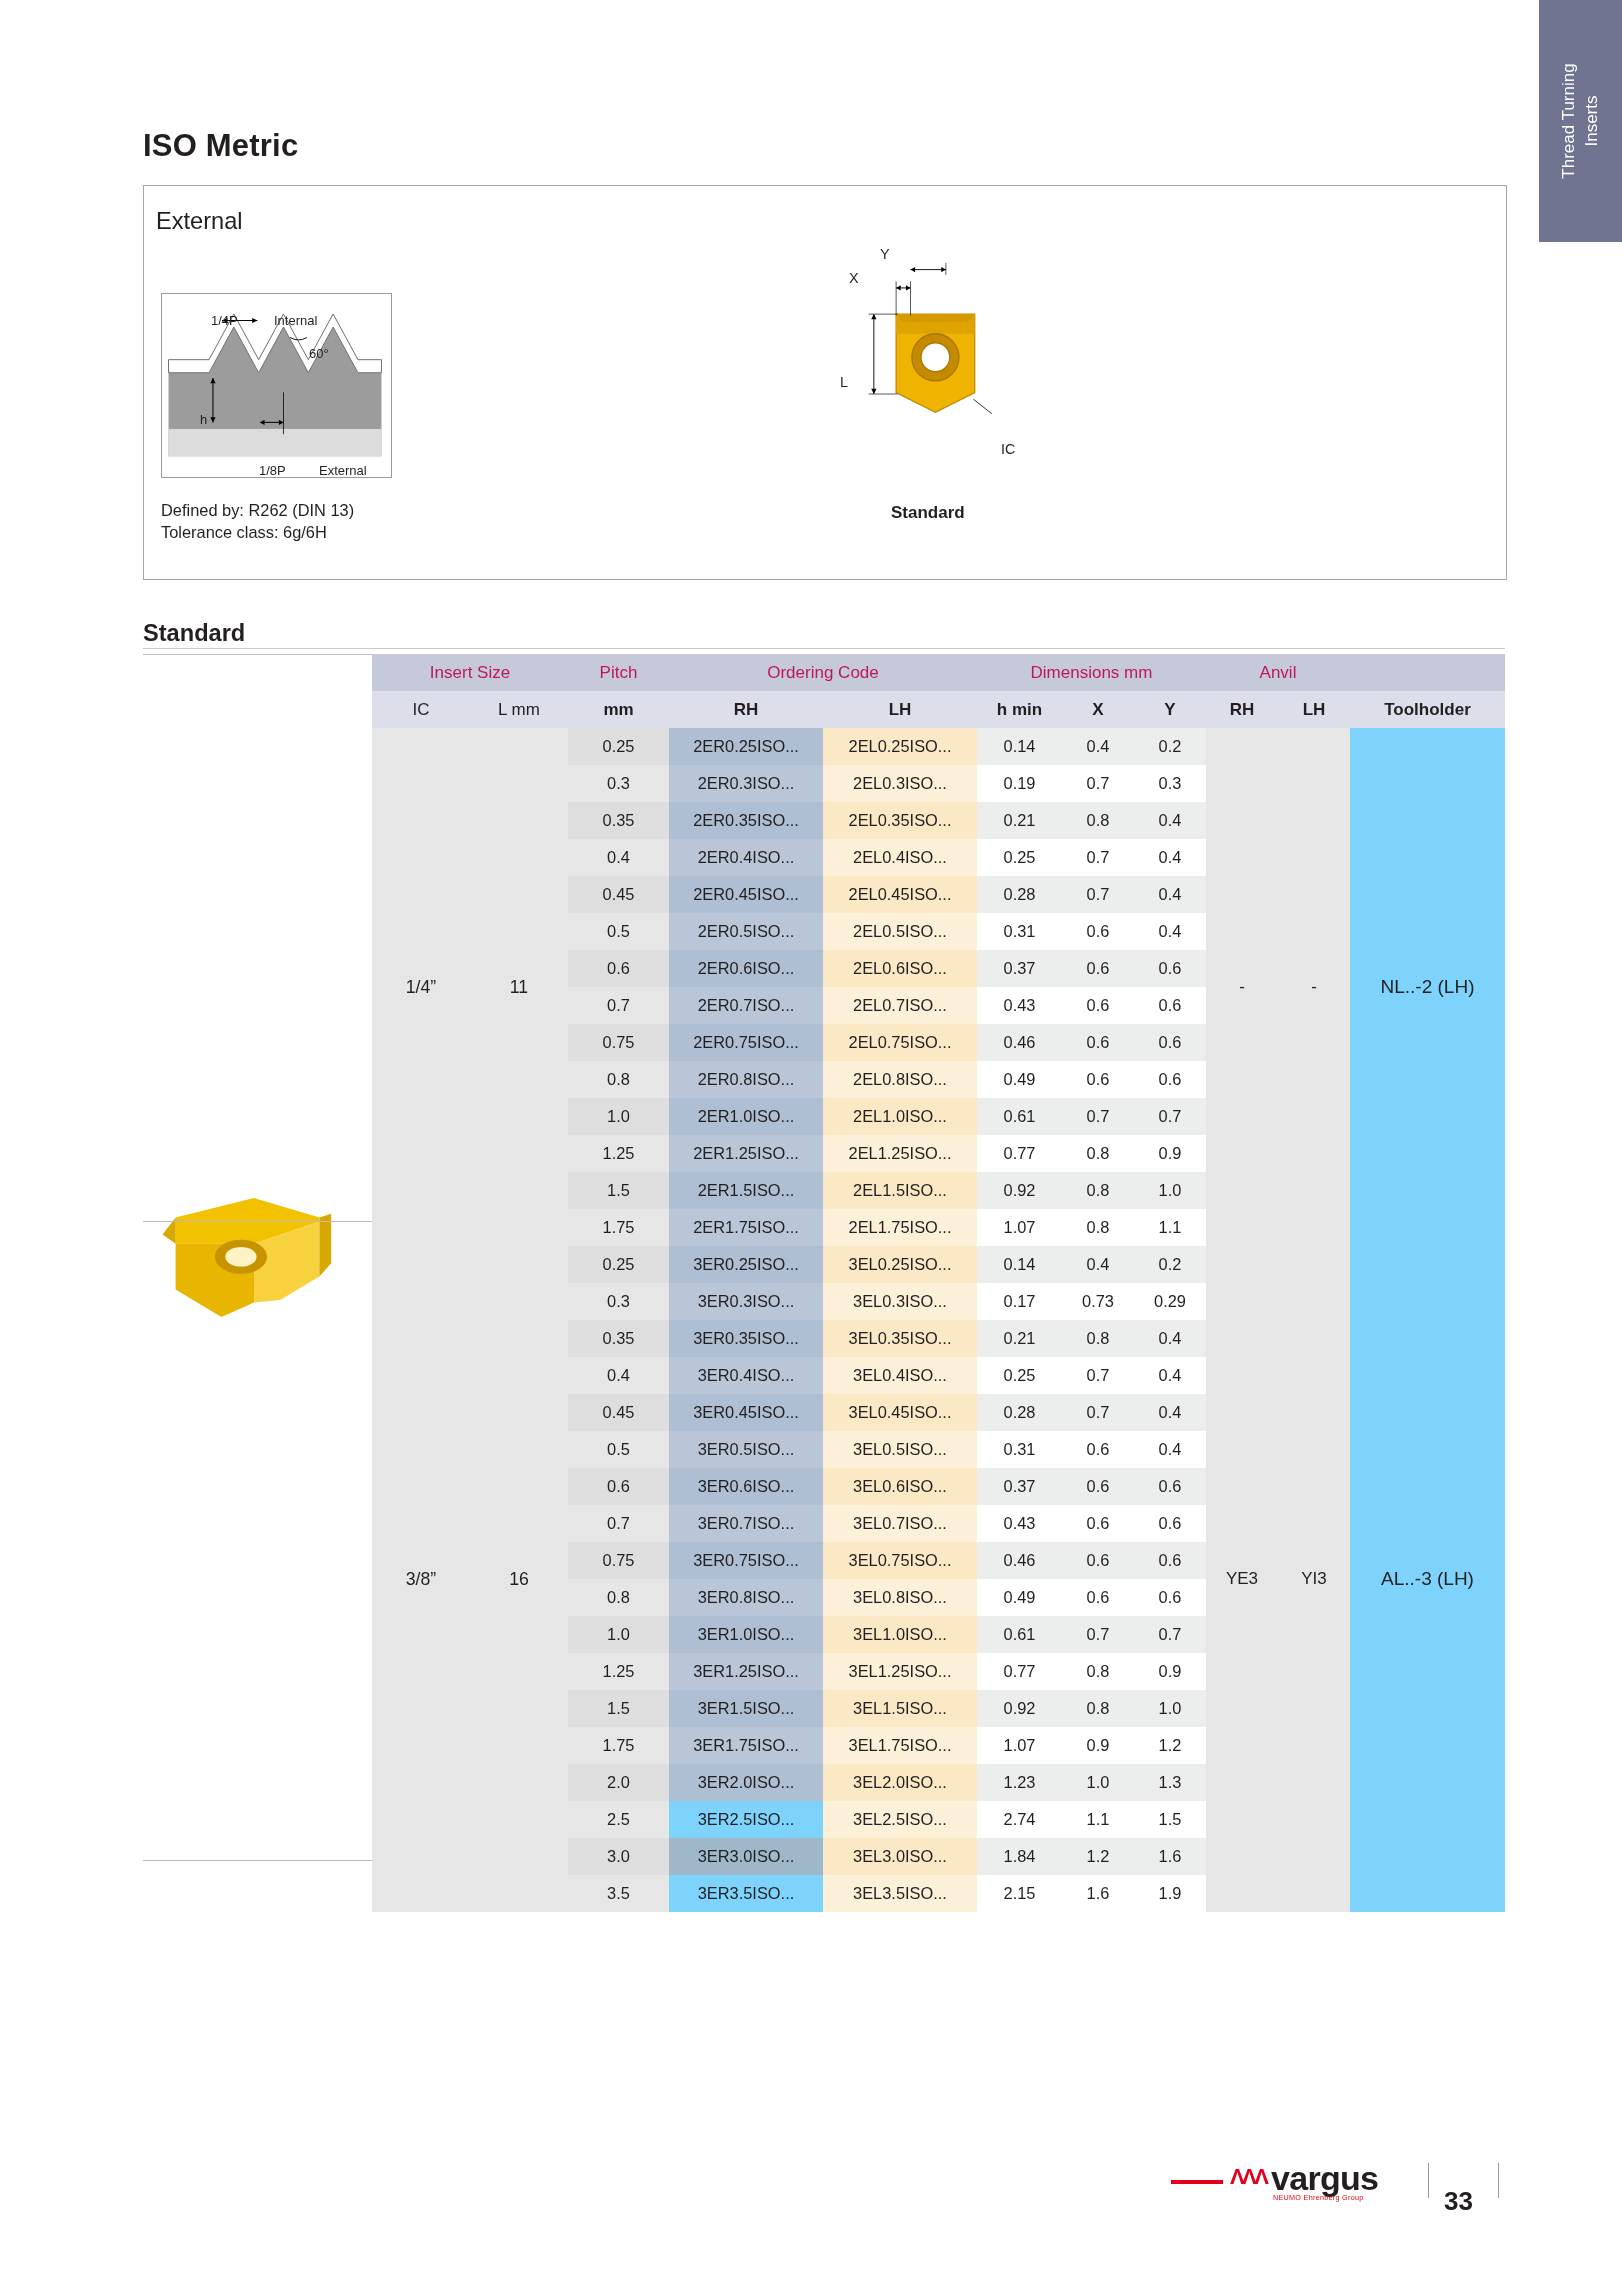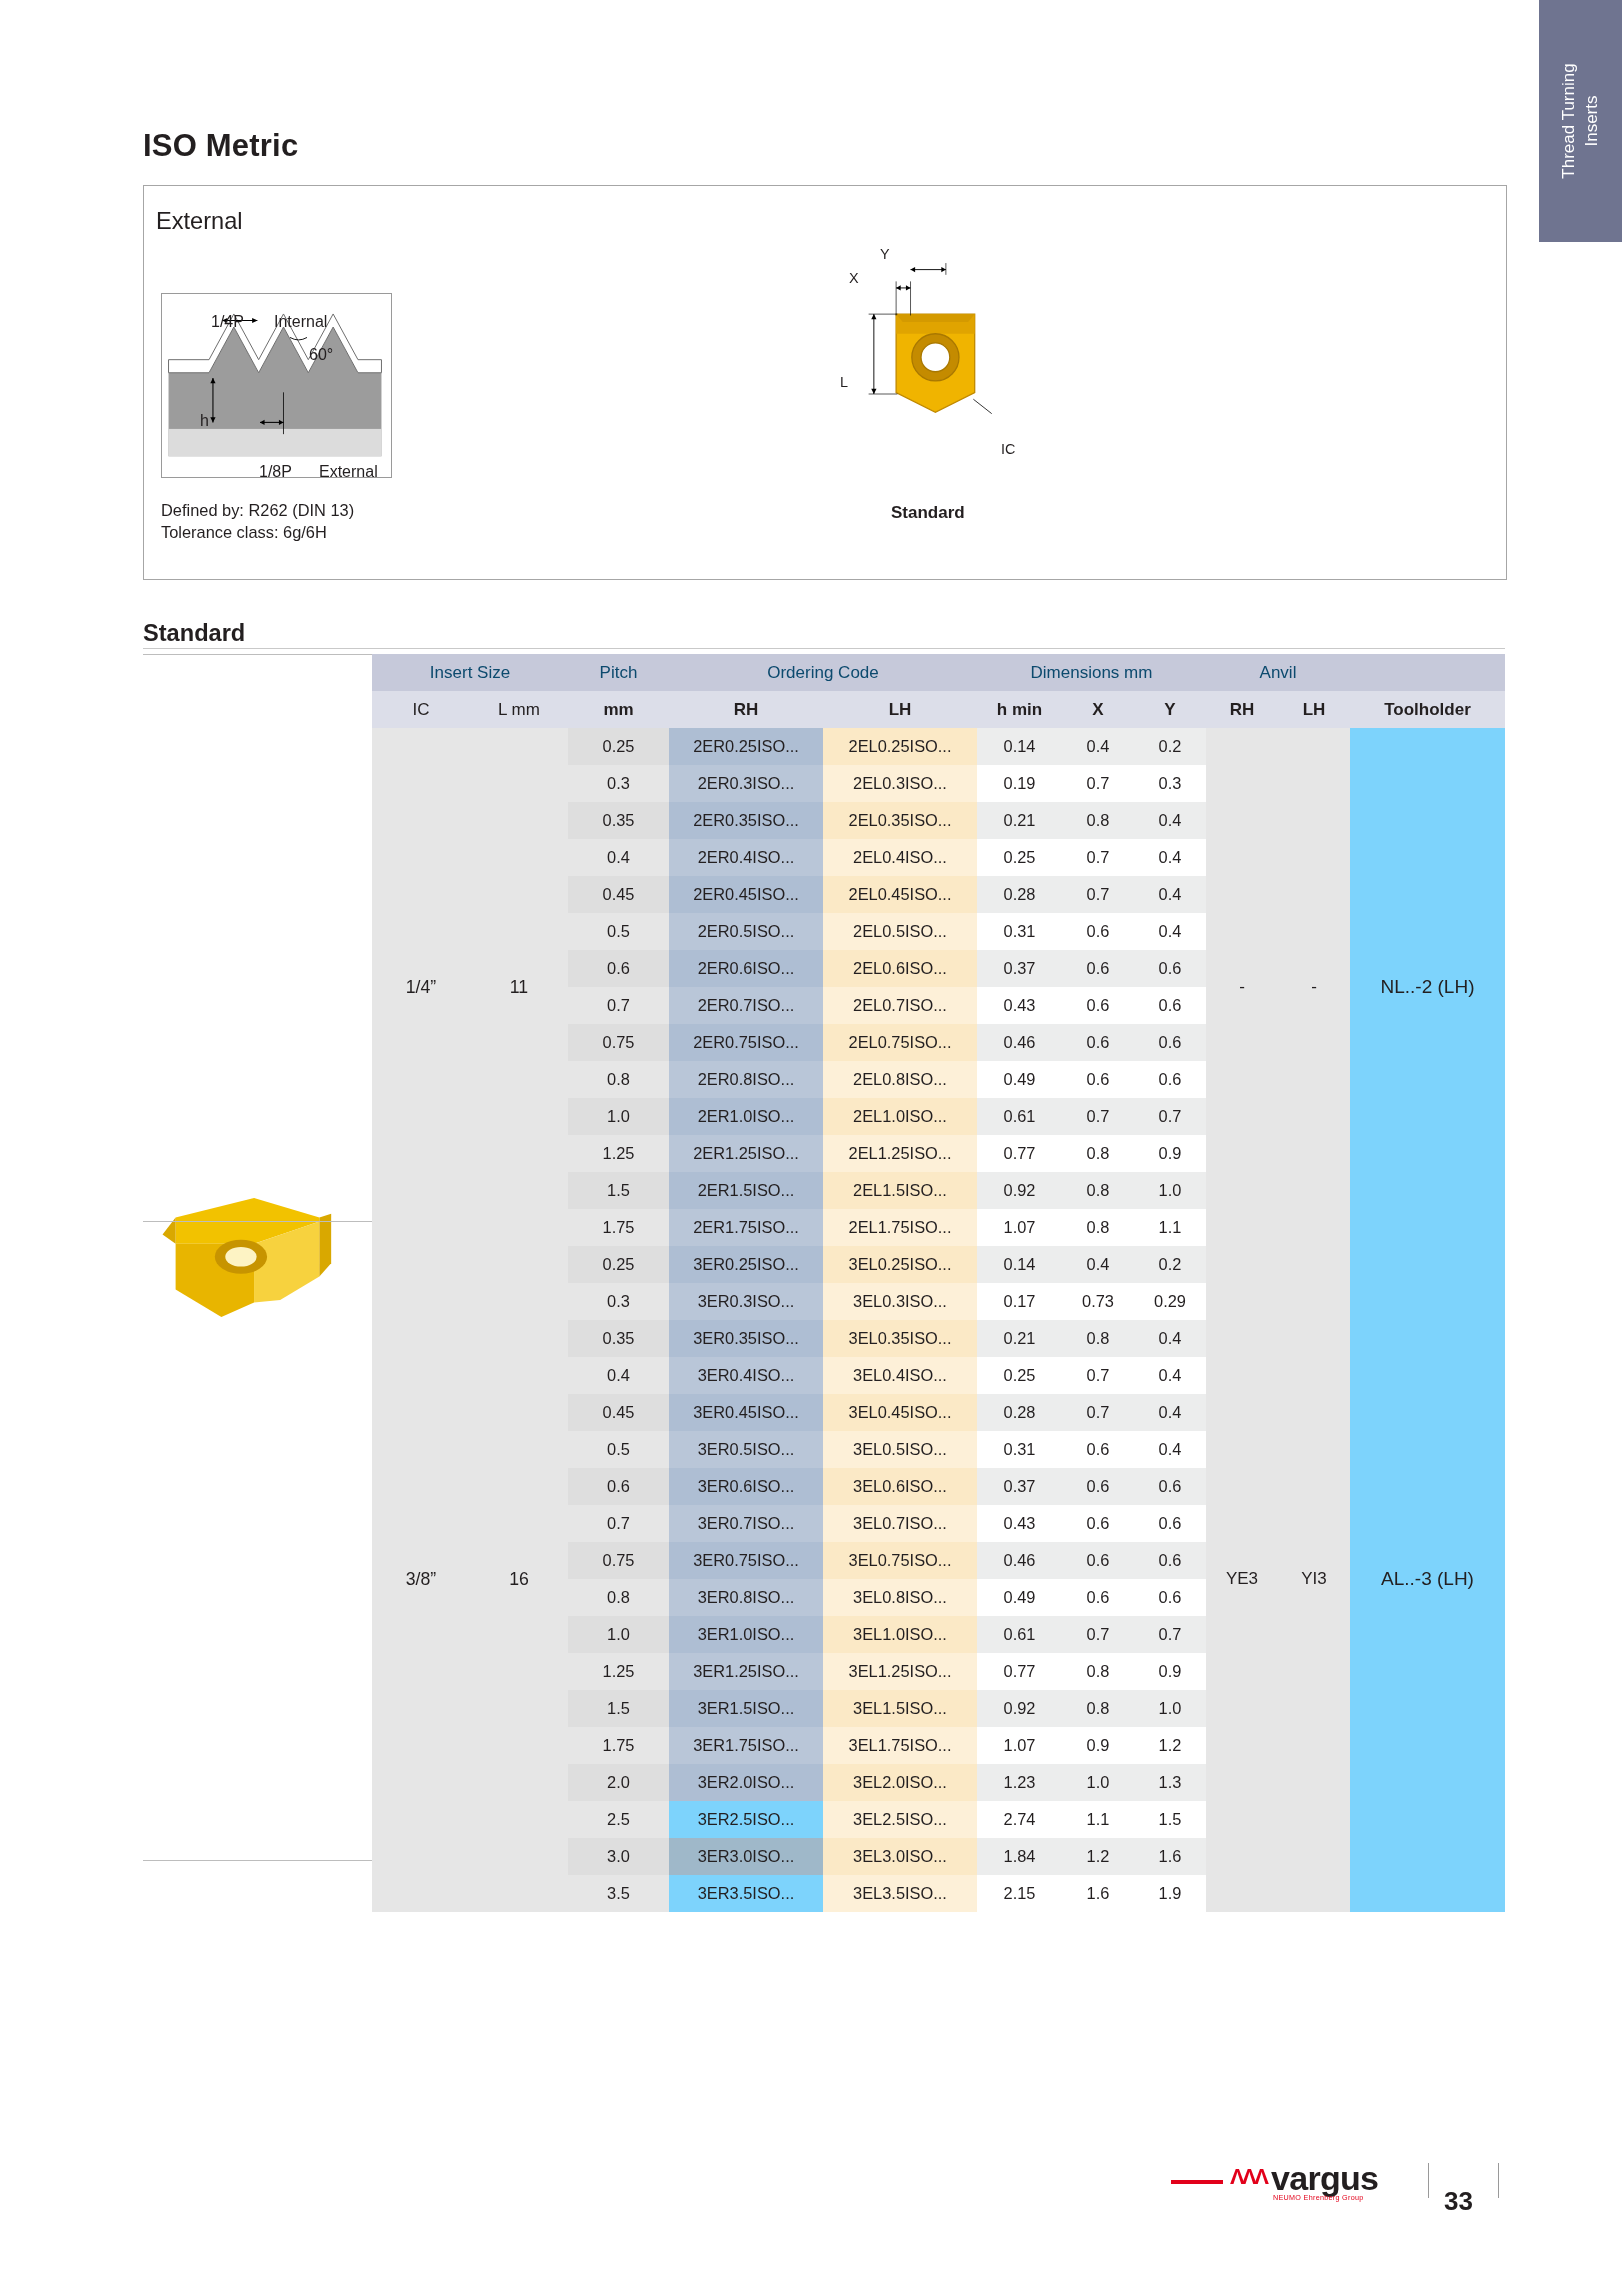--- a/index.html
+++ b/index.html
@@ -99,21 +99,21 @@
     position: absolute;
     left: 161px;
     top: 293px;
     width: 229px;
     height: 183px;
     border: 1.3px solid #9a9a9a;
     background: #ffffff;
   }
   .profile-label {
     position: absolute;
-    font-size: 16px;
+    font-size: 13px;
     color: #231f20;
   }
 
   
   .insert-dia {
     position: absolute;
     left: 811px;
     top: 242px;
     width: 275px;
     height: 249px;
@@ -149,21 +149,21 @@
     padding: 0;
     margin: 0;
     font-weight: normal;
     text-align: center;
     vertical-align: middle;
   }
   .hdr1 td {
     background: #c6c9da;
     height: 37px;
     font-size: 17px;
-    color: #0c4a6e;
+    color: #be185d;
   }
   .hdr2 td {
     background: #dcdee9;
     height: 37px;
     font-size: 17px;
     color: #231f20;
   }
   .hdr2 td.bold { font-weight: bold; }
 
   tbody tr { height: 37px; }

